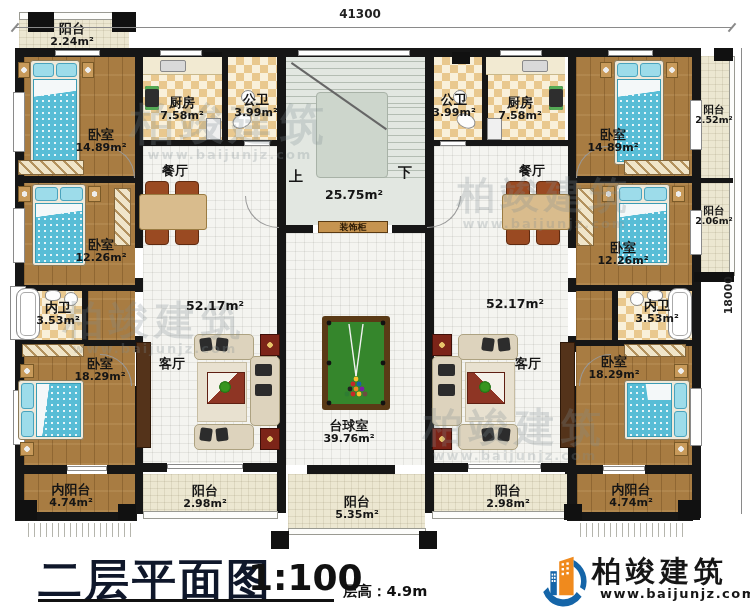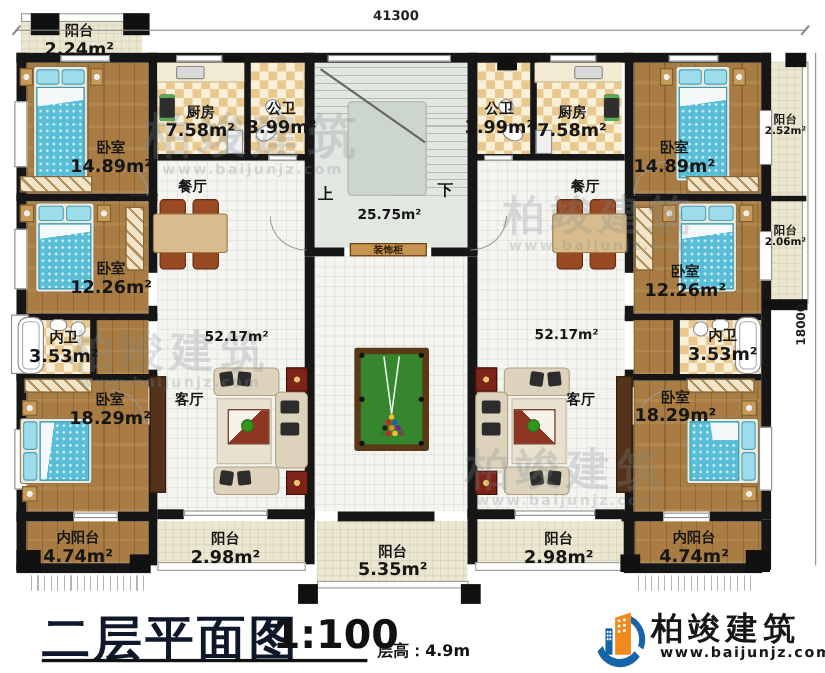--- a/index.html
+++ b/index.html
@@ -48,21 +48,21 @@
   .ctable{position:absolute;border:1px solid #5f1f12;background:linear-gradient(135deg,#f5f2ea 0 45%,#8e3524 45%);}
   .ctable.flip{background:linear-gradient(225deg,#f5f2ea 0 45%,#8e3524 45%);}
   .plant{position:absolute;border-radius:50%;background:radial-gradient(#37951f 0 45%,#1f6f12 70%,rgba(0,0,0,0) 72%);}
   .rtable{position:absolute;background:radial-gradient(circle at 50% 50%,#e8c56a 0 2.5px,rgba(0,0,0,0) 3px),#7c2418;border:1px solid #3f0f08;}
   .tvc{position:absolute;background:#54331a;border:1px solid #2e1808;box-sizing:border-box;}
   .tub{position:absolute;background:#fff;border:1.5px solid #8a8a8a;border-radius:9px;box-shadow:inset 0 0 0 3px #fff,inset 0 0 0 4px #aaa;box-sizing:border-box;}
   .fixt{position:absolute;background:#fdfdfd;border:1px solid #8a8a8a;box-sizing:border-box;}
   .arc{position:absolute;box-sizing:border-box;}
   .hatchv{position:absolute;background:repeating-linear-gradient(90deg,#b5b5ad 0 1px,rgba(0,0,0,0) 1px 6px);}
   .lbl{position:absolute;display:flex;flex-direction:column;align-items:center;line-height:1.08;font-weight:700;color:#151515;text-align:center;}
-  .lbl .n{font-size:13px;} .lbl .a{font-size:16px;}
+  .lbl .n{font-size:13px;} .lbl .a{font-size:11px;}
   .lbl.sm .n{font-size:10.5px;} .lbl.sm .a{font-size:9.5px;}
   .area-big{font-size:12.5px;font-weight:700;}
   .stxt{position:absolute;font-weight:700;font-size:14px;}
   .cab{position:absolute;background:#c69450;border:1px solid #5a3a12;display:flex;align-items:center;justify-content:center;
        font-size:9px;font-weight:700;color:#2b1a05;box-sizing:border-box;}
   .wm{position:absolute;color:#7e8c91;opacity:.26;font-weight:700;text-align:center;pointer-events:none;line-height:1.1;}
   .wm .t{letter-spacing:6px;display:block;}
   .wm .u{font-size:13px;letter-spacing:2px;display:block;}
   .dim{position:absolute;font-size:12px;font-weight:700;color:#222;}
   .dimline{position:absolute;background:#8a8a8a;}
@@ -454,20 +454,24 @@
   <div class="lbl" style="left:579px;top:355px;width:70px;">
     <span class="n">卧室</span>
       <span class="a">18.29m²</span>
     </div>
   <div class="lbl" style="left:142px;top:357px;width:60px;">
     <span class="n">客厅</span>
     </div>
   <div class="lbl" style="left:498px;top:357px;width:60px;">
     <span class="n">客厅</span>
     </div>
+  <div class="lbl" style="left:313px;top:419px;width:72px;">
+    <span class="n">台球室</span>
+      <span class="a">39.76m²</span>
+    </div>
   <div class="lbl" style="left:33px;top:483px;width:76px;">
     <span class="n">内阳台</span>
       <span class="a">4.74m²</span>
     </div>
   <div class="lbl" style="left:593px;top:483px;width:76px;">
     <span class="n">内阳台</span>
       <span class="a">4.74m²</span>
     </div>
   <div class="lbl" style="left:170px;top:484px;width:70px;">
     <span class="n">阳台</span>

